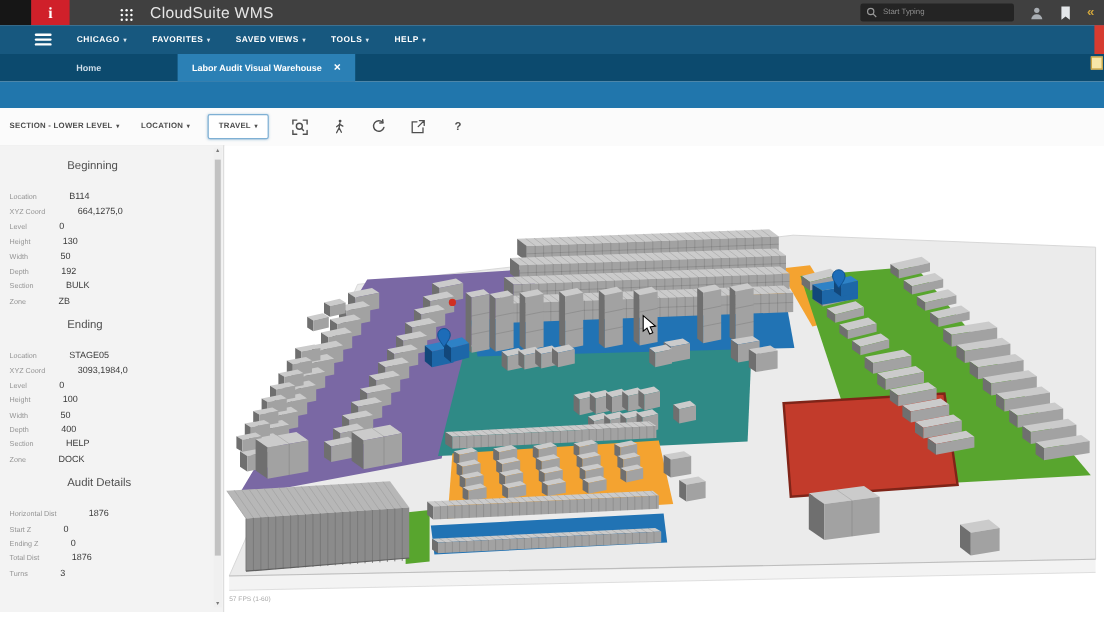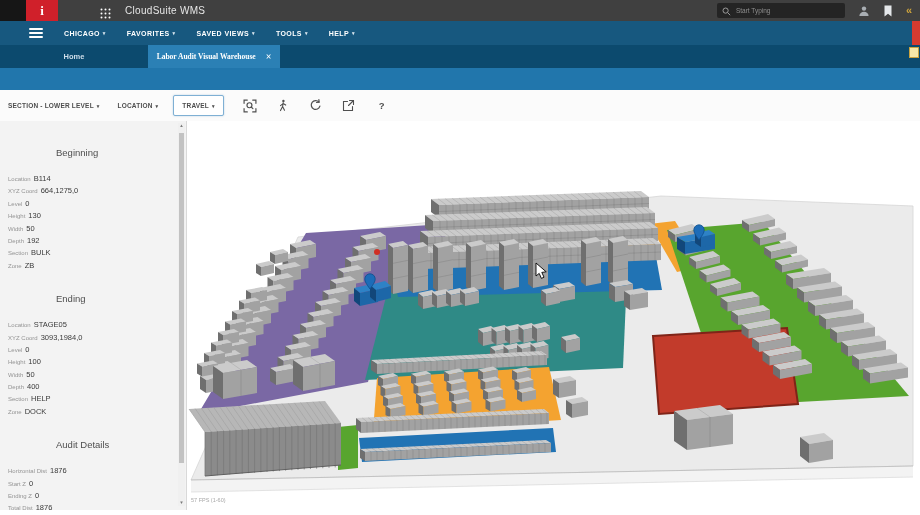--- a/index.html
+++ b/index.html
@@ -4,64 +4,64 @@
 <style>
   html,body{margin:0;padding:0;}
   body{width:920px;height:515px;overflow:hidden;background:#fff;
        font-family:"Liberation Sans",sans-serif;position:relative;}
   
   .topbar{position:absolute;left:0;top:0;width:920px;height:21px;background:#404040;display:flex;align-items:center;}
   .edgeblack{width:26px;height:21px;background:#161616;}
   .logo{width:32px;height:21px;background:#d0202a;color:#fff;display:flex;align-items:center;justify-content:center;
         font-size:13px;font-weight:bold;font-family:"Liberation Serif",serif;}
   .gridicon{margin-left:42px;width:11px;height:11px;}
-  .apptitle{color:#e6e6e6;font-size:10px;margin-left:14px;letter-spacing:.3px;}
+  .apptitle{color:#e6e6e6;font-size:13px;margin-left:14px;letter-spacing:.3px;}
   .tspacer{flex:1;}
   .searchbox{width:118px;height:15px;background:#242424;border-radius:2px;display:flex;align-items:center;padding:0 5px;}
   .searchbox .ph{color:#8f8f8f;font-size:6.5px;margin-left:5px;}
   .topicon{margin-left:13px;display:flex;align-items:center;}
   .collapse{color:#cfa43c;font-size:11px;font-weight:bold;margin:0 8px 0 13px;line-height:1;}
   
   .menubar{position:absolute;left:0;top:21px;width:920px;height:24px;background:#17587f;display:flex;align-items:center;}
   .burger{width:14px;margin:0 0 0 29px;display:flex;flex-direction:column;gap:2.5px;}
   .burger i{display:block;height:1.8px;background:#fff;border-radius:1px;}
   .mitem{color:#fff;font-size:7px;font-weight:bold;letter-spacing:.4px;margin-left:21px;display:inline-flex;align-items:center;}
   .mitem:first-of-type{margin-left:12px;}
   .chev{font-size:5px;margin-left:3px;color:#dce8f1;}
   .chev::after{content:"▾";}
   .alertstrip{position:absolute;right:0;top:0;width:8px;height:24px;background:#d63b30;}
   
   .tabbar{position:absolute;left:0;top:45px;width:920px;height:23px;background:#0c4a6e;}
   .tab-home{position:absolute;left:30px;top:0;width:88px;height:23px;display:flex;align-items:center;justify-content:center;
             color:#cfdeea;font-size:7.5px;font-weight:bold;}
-  .tab-active{position:absolute;left:148px;top:0;width:132px;height:23px;background:#2b80b5;display:flex;align-items:center;
-              justify-content:center;color:#fff;font-size:7.5px;font-weight:bold;gap:10px;font-family:Liberation Serif, serif;}
+  .tab-active{position:absolute;left:148px;top:0;width:148px;height:23px;background:#2b80b5;display:flex;align-items:center;
+              justify-content:center;color:#fff;font-size:7.5px;font-weight:bold;gap:10px;}
   .tabclose{font-size:10px;font-weight:bold;line-height:1;}
   .tabclose::after{content:"×";}
   .cornernote{position:absolute;right:1px;top:2px;width:8px;height:9px;background:#f6e7a8;border:1px solid #c9a23f;}
   
   .subheader{position:absolute;left:0;top:68px;width:920px;height:22px;background:#2176ac;}
   
   .toolbar{position:absolute;left:0;top:90px;width:920px;height:31px;background:#fbfbfb;border-bottom:1px solid #e3e3e3;
            display:flex;align-items:center;}
   .tbtn{display:inline-flex;align-items:center;color:#4d4d4d;font-size:6.5px;font-weight:bold;letter-spacing:.2px;}
   .tbtn .chev{color:#4d4d4d;}
   .tb1{margin-left:8px;} .tb2{margin-left:18px;}
   .tb3{margin-left:15px;border:1px solid #7fb0d4;background:#fff;border-radius:2px;padding:6px 8px;box-shadow:0 0 2px rgba(60,130,180,.35);}
   .ticon{margin-left:19px;display:inline-flex;align-items:center;justify-content:center;width:14px;height:14px;}
   .ticon:first-of-type{margin-left:16px;}
   .qmark{font-size:9.5px;color:#4f4f4f;font-weight:600;}
   .qmark::after{content:"?";}
   
   .panel{position:absolute;left:0;top:121px;width:186px;height:389px;background:#f3f3f3;border-right:1px solid #d9d9d9;}
   .panel-content{position:absolute;left:8px;top:2px;right:12px;}
-  .ptitle{font-size:9.5px;color:#4f4f4f;margin-top:24px;margin-bottom:12px;padding-left:48px;}
+  .ptitle{font-size:9.5px;color:#4f4f4f;margin-top:10px;margin-bottom:12px;padding-left:48px;}
   .pfield{height:12.4px;line-height:12.4px;white-space:nowrap;}
   .plabel{font-size:6px;color:#949494;margin-right:3px;}
-  .pvalue{font-size:7.5px;color:#3a3a3a;}
+  .pvalue{font-size:7.5px;color:#3a3a3a;margin-left:24px;}
   .vscroll{position:absolute;right:1px;top:2px;width:7px;height:383px;background:#f0f0f0;}
   .vscroll .thumb{position:absolute;left:1px;top:10px;width:5px;height:330px;background:#c2c2c2;}
   .sarr{position:absolute;left:0;width:7px;text-align:center;font-size:4.5px;color:#7a7a7a;line-height:1;}
   .sarr.up{top:1px;} .sarr.up::after{content:"▲";}
   .sarr.down{bottom:1px;} .sarr.down::after{content:"▼";}
   
   .main{position:absolute;left:187px;top:121px;width:733px;height:394px;background:#fff;}
   .fps{position:absolute;left:4px;top:376px;font-size:5.5px;color:#a8a8a8;}
 </style>
 </head>

